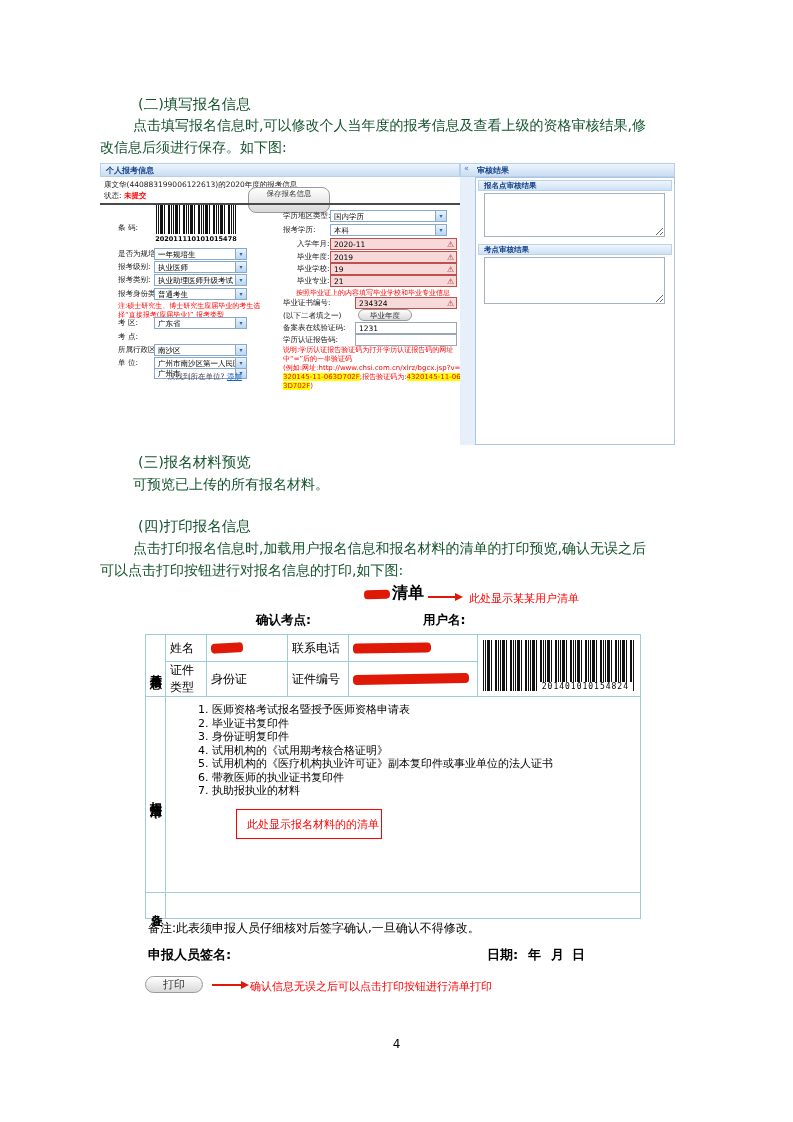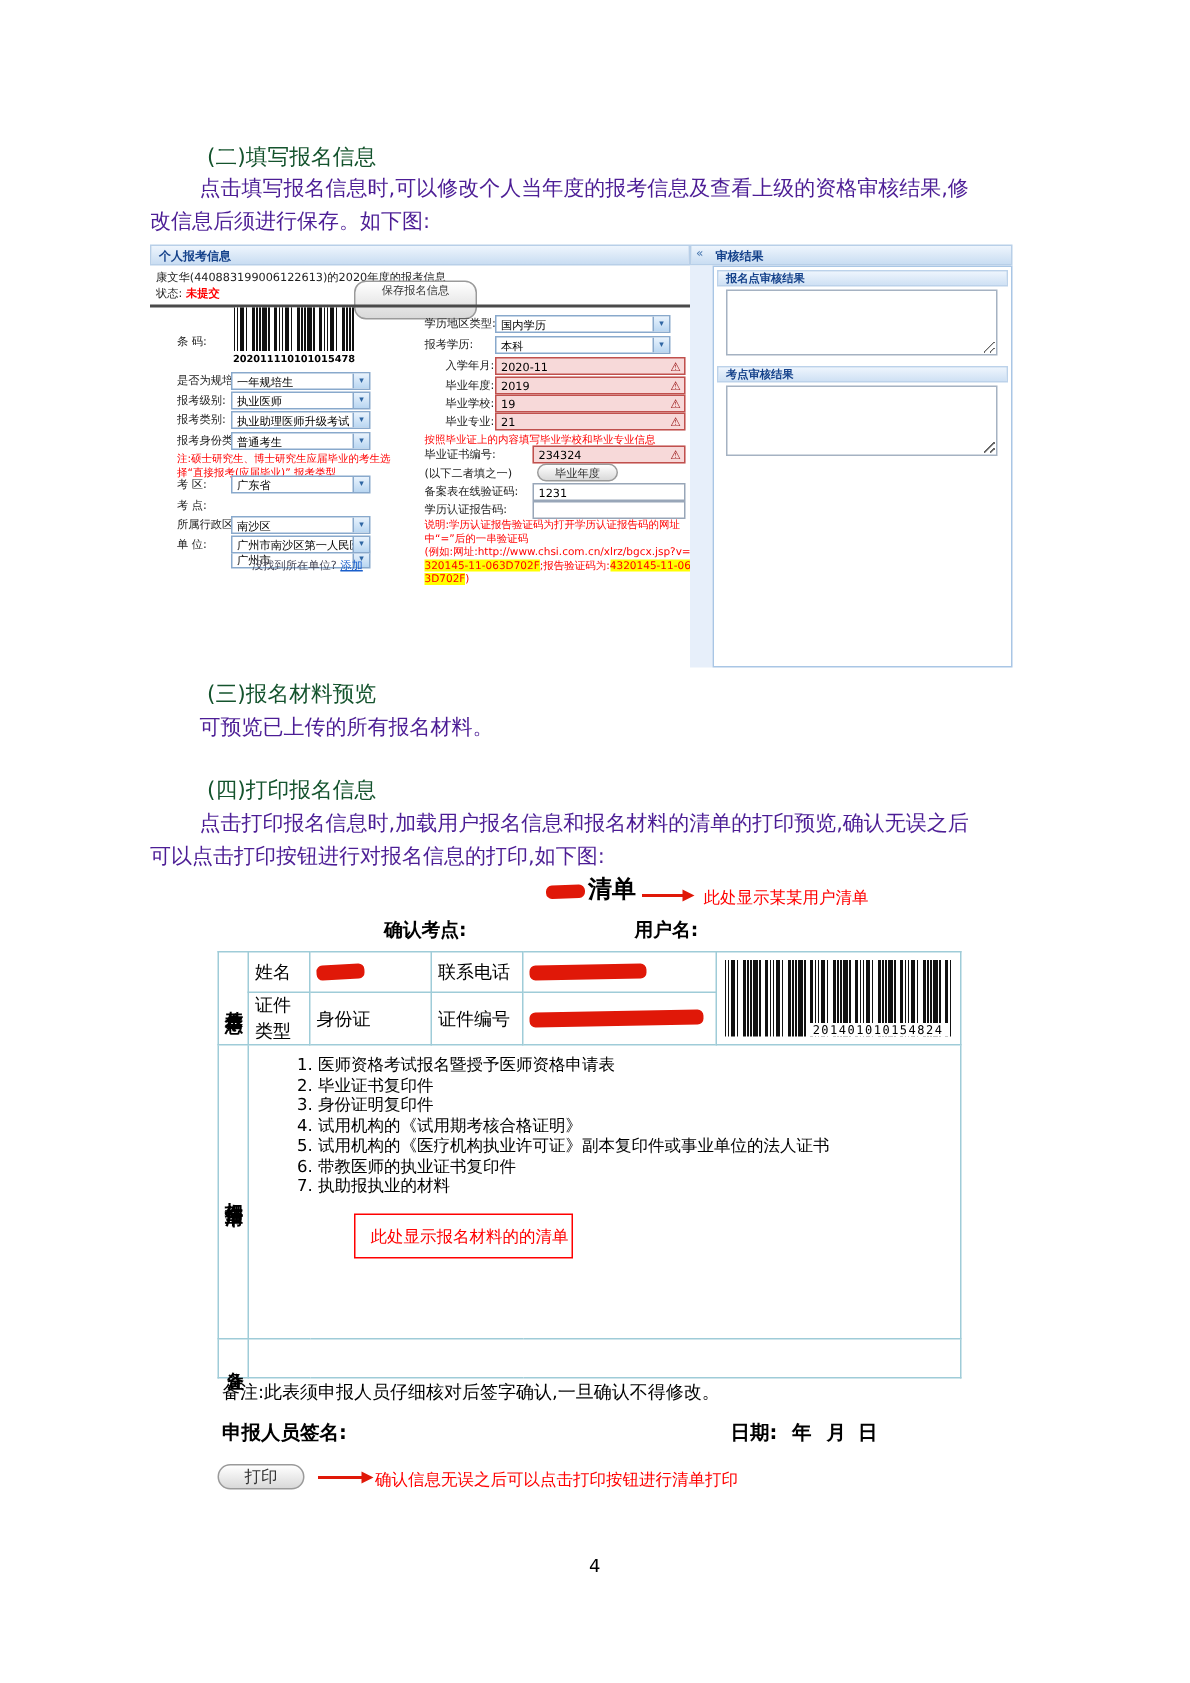--- a/index.html
+++ b/index.html
@@ -3,21 +3,21 @@
 <meta charset="utf-8">
 <style>
   * { margin:0; padding:0; box-sizing:border-box; }
   html,body { background:#fff; }
   .page {
     position:relative; width:793px; height:1122px; background:#fff;
     font-family:"DejaVu Sans", sans-serif; color:#000; overflow:hidden;
   }
   .abs { position:absolute; }
   .doc-h { font-size:14.5px; color:#14532d; white-space:nowrap; }
-  .doc-p { font-size:14px; color:#4c1d95; white-space:nowrap; }
+  .doc-p { font-size:14px; color:#14532d; white-space:nowrap; }
 
   
   .shot { position:absolute; left:100px; top:163px; width:575px; height:282px; background:#fff; }
   .bluebar { background:linear-gradient(#eef5fd,#c9ddf2); border:1px solid #b8cfe8; color:#15428b; font-weight:bold; }
   .s-title { left:0; top:0; width:360px; height:14px; font-size:8px; line-height:13px; padding-left:5px; }
   .s-sub { left:4px; top:17px; font-size:7.5px; color:#222; white-space:nowrap; }
   .s-status { left:4px; top:28px; font-size:7.5px; color:#222; white-space:nowrap; }
   .red { color:#f00; }
   .pill { border:1px solid #9a9a9a; border-radius:8px; background:linear-gradient(#ffffff,#d9d9d9); color:#333; text-align:center; }
   .divider { left:0; top:40px; width:360px; height:2px; background:#4a4a4a; }
@@ -68,21 +68,21 @@
 
   <div class="abs doc-h" style="left:138px;top:95px;">(二)填写报名信息</div>
   <div class="abs doc-p" style="left:133px;top:117px;">点击填写报名信息时,可以修改个人当年度的报考信息及查看上级的资格审核结果,修</div>
   <div class="abs doc-p" style="left:100px;top:139px;">改信息后须进行保存。如下图:</div>
 
   <div class="shot">
 
     <div class="abs bluebar s-title">个人报考信息</div>
     <div class="abs s-sub">康文华(440883199006122613)的2020年度的报考信息</div>
     <div class="abs s-status"><span>状态:</span> <span class="red" style="font-weight:bold">未提交</span></div>
-    <div class="abs pill" style="left:136px;top:24px;width:82px;height:26px;font-size:7.5px;line-height:12px;">保存报名信息</div>
+    <div class="abs pill" style="left:148px;top:24px;width:82px;height:26px;font-size:7.5px;line-height:12px;">保存报名信息</div>
     <div class="abs divider"></div>
 
     <div class="abs lbl" style="left:18px;top:60px;">条 码:</div>
     <div class="abs bc" style="left:56px;top:42px;width:80px;height:29px;"></div>
     <div class="abs" style="left:40px;top:72px;width:112px;text-align:center;font-size:6.5px;font-weight:bold;">202011110101015478</div>
 
     <div class="abs lbl" style="left:18px;top:86px;">是否为规培生:</div>
     <div class="abs sel" style="left:54px;top:85px;width:93px;"><span>一年规培生</span><i class="arr">▾</i></div>
 
     <div class="abs lbl" style="left:18px;top:99px;">报考级别:</div>
@@ -124,21 +124,21 @@
 
     <div class="abs lbl" style="left:197px;top:89px;">毕业年度:</div>
     <div class="abs winput" style="left:230px;top:88px;width:127px;"><span>2019</span><i class="warn">⚠</i></div>
 
     <div class="abs lbl" style="left:197px;top:101px;">毕业学校:</div>
     <div class="abs winput" style="left:230px;top:100px;width:127px;"><span>19</span><i class="warn">⚠</i></div>
 
     <div class="abs lbl" style="left:197px;top:113px;">毕业专业:</div>
     <div class="abs winput" style="left:230px;top:112px;width:127px;"><span>21</span><i class="warn">⚠</i></div>
 
-    <div class="abs rnote" style="left:183px;top:126px;width:180px;">按照毕业证上的内容填写毕业学校和毕业专业信息</div>
+    <div class="abs rnote" style="left:183px;top:126px;width:180px;text-align:center;">按照毕业证上的内容填写毕业学校和毕业专业信息</div>
 
     <div class="abs lbl" style="left:183px;top:135px;">毕业证书编号:</div>
     <div class="abs winput" style="left:255px;top:134px;width:102px;"><span>234324</span><i class="warn">⚠</i></div>
 
     <div class="abs lbl" style="left:183px;top:148px;">(以下二者填之一)</div>
     <div class="abs pill" style="left:258px;top:146px;width:54px;height:12px;font-size:7.5px;line-height:11px;">毕业年度</div>
 
     <div class="abs lbl" style="left:183px;top:160px;">备案表在线验证码:</div>
     <div class="abs tinput" style="left:255px;top:159px;width:102px;"><span>1231</span></div>
 

